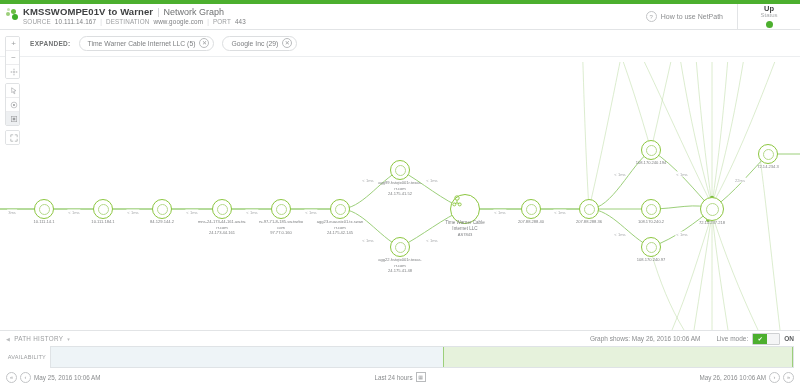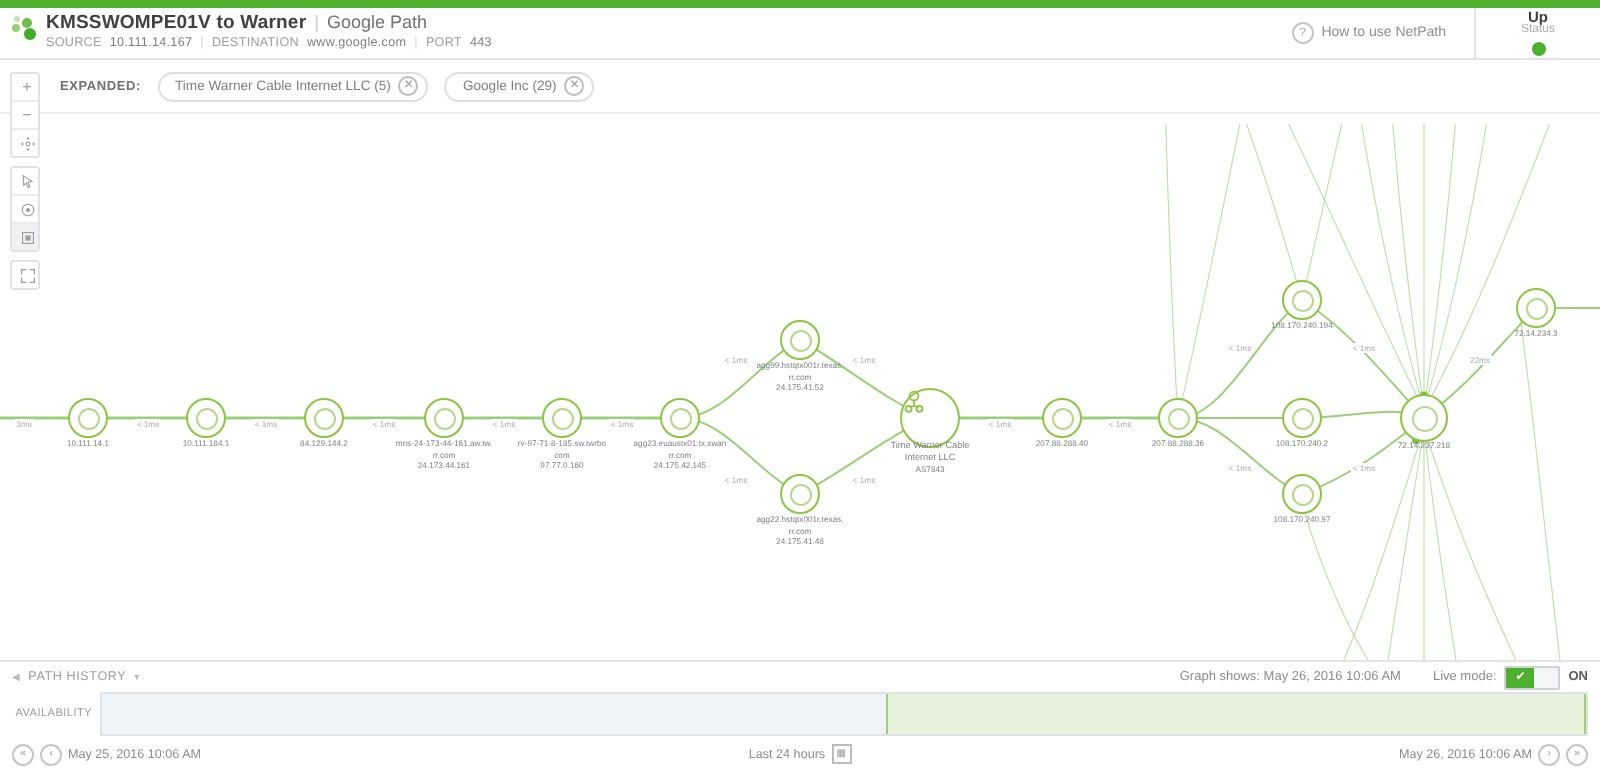--- a/index.html
+++ b/index.html
@@ -141,21 +141,21 @@
     <div class="logo">
       <span class="d4"></span>
         <span class="d3"></span>
         <span class="d1"></span>
         <span class="d2"></span>
     </div>
     <div class="titles">
       <div class="t-row">
         <span class="t-main">KMSSWOMPE01V to Warner</span>
         <span class="t-sep">|</span>
-        <span class="t-sub">Google Path</span>
+        <span class="t-sub">Network Graph</span>
       </div>
       <div class="meta">
         <b>SOURCE</b>
         <span class="v">10.111.14.167</span>
         <span class="bar">|</span>
         <b>DESTINATION</b>
         <span class="v">www.google.com</span>
         <span class="bar">|</span>
         <b>PORT</b>
         <span class="v">443</span>

